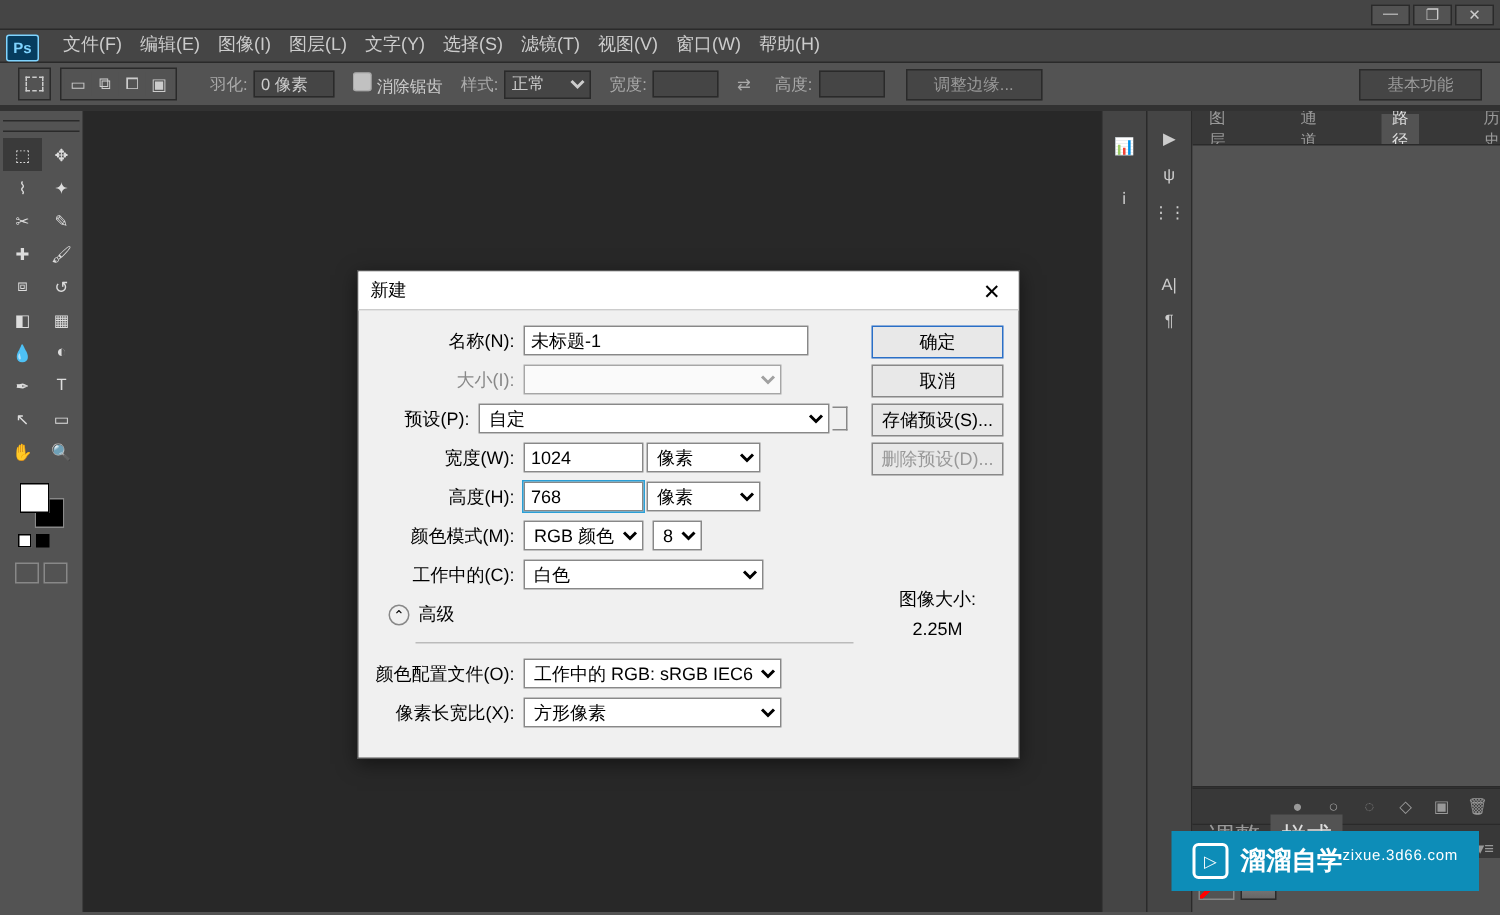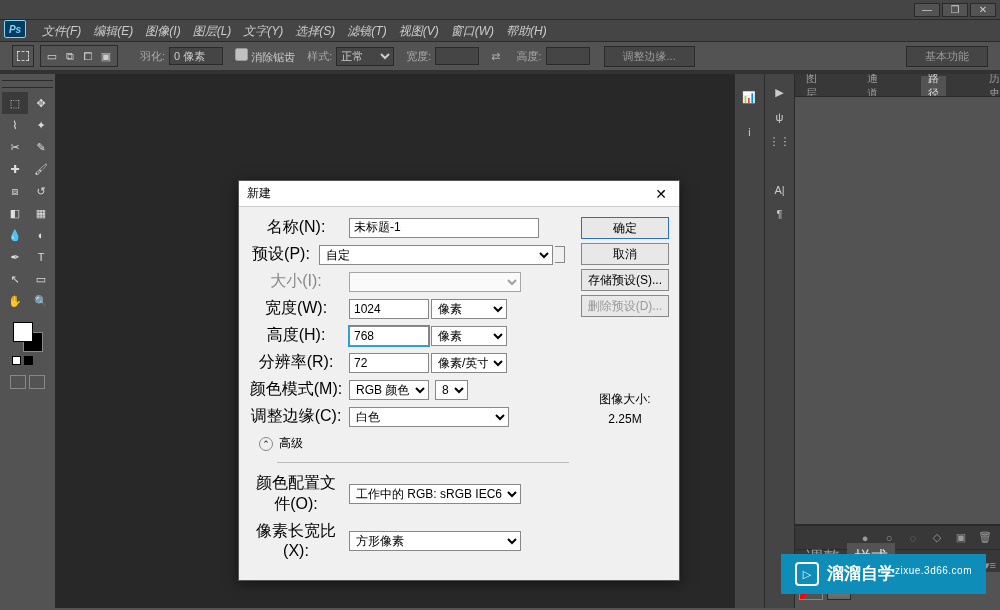--- a/index.html
+++ b/index.html
@@ -3,21 +3,21 @@
 <meta charset="utf-8">
 <style>
 * { box-sizing: border-box; margin: 0; padding: 0; font-family: "Microsoft YaHei", "SimSun", sans-serif; }
 body { width: 1000px; height: 610px; background: #535353; overflow: hidden; position: relative; color: #ccc; font-size: 11px; }
 
 
 .titlebar { height: 20px; background: #454545; display: flex; justify-content: flex-end; align-items: center; padding-right: 4px; border-bottom: 1px solid #2a2a2a; }
 .win-btn { width: 26px; height: 14px; background: #535353; margin-left: 2px; display: flex; align-items: center; justify-content: center; font-size: 10px; color: #ccc; border: 1px solid #2a2a2a; cursor: pointer; }
 
 
-.menubar { height: 22px; background: #454545; display: flex; align-items: flex-start; padding-left: 4px; border-bottom: 1px solid #2a2a2a; font-style: italic; }
+.menubar { height: 22px; background: #454545; display: flex; align-items: flex-end; padding-left: 4px; border-bottom: 1px solid #2a2a2a; }
 .menubar .ps-logo { width: 22px; height: 18px; background: #063c5e; color: #7fd4ff; display: flex; align-items: center; justify-content: center; font-size: 10px; font-weight: bold; border: 1px solid #7fd4ff; border-radius: 2px; margin-right: 10px; }
 .menubar .menu-item { padding: 3px 6px; color: #ccc; cursor: pointer; font-size: 12px; }
 
 
 .optionsbar { height: 32px; background: #535353; display: flex; align-items: center; padding: 0 12px; border-bottom: 4px solid #323232; }
 .optionsbar .tool-preset { width: 22px; height: 22px; border: 1px solid #2a2a2a; background: #535353; margin-right: 6px; display:flex; align-items:center; justify-content:center; }
 .optionsbar .dotted-rect { width: 12px; height: 10px; border: 1px dashed #ccc; }
 .optionsbar .sel-btns { display: flex; margin-right: 10px; border: 1px solid #2a2a2a; padding: 2px; background:#535353;}
 .optionsbar .sel-btn { width: 18px; height: 16px; display:flex; align-items:center; justify-content:center; background:#535353;}
 .optionsbar .olabel { color: #aaa; margin: 0 4px 0 12px; }
@@ -80,21 +80,21 @@
 .watermark .sm { font-size: 10px; letter-spacing:0.5px; }
 
 
 .dialog { position: absolute; left: 238px; top: 180px; width: 442px; background: #f0f0f0; border: 1px solid #555; box-shadow: 0 3px 12px rgba(0,0,0,0.5); color: #000; }
 .dialog .dlg-title { height: 26px; background: #fff; display: flex; align-items: center; padding: 0 8px; border-bottom: 1px solid #ccc; font-size: 12px; gap: 48px; }
 .dialog .dlg-title .close { margin-left: auto; cursor: pointer; font-size: 14px; padding: 0 4px; }
 .dialog .dlg-body { display: flex; padding: 10px 10px 14px 10px; }
 .dialog .form-col { flex: 1; }
 .dialog .btn-col { width: 94px; display: flex; flex-direction: column; align-items: center; gap: 4px; padding-left: 6px;}
 .dialog .frow { display: flex; align-items: center; margin-bottom: 6px; }
-.dialog .flabel { width: 100px; text-align: center; padding-right: 6px; font-size: 16px; }
+.dialog .flabel { width: 100px; text-align: right; padding-right: 6px; font-size: 12px; }
 .dialog .flabel.dim { color:#888;}
 .dialog input[type=text] { border: 1px solid #888; padding: 2px 4px; font-size: 12px; height: 20px; }
 .dialog select { border: 1px solid #888; padding: 1px 2px; font-size: 12px; height: 20px; background:#fff;}
 .dialog .name-input { width: 190px; }
 .dialog .preset-select { width: 204px; }
 .dialog .num-input { width: 80px; }
 .dialog .unit-select { width: 76px; margin-left: 2px; }
 .dialog .dbtn { width: 88px; height: 22px; border: 1px solid #888; background: #e8e8e8; font-size: 12px; cursor: pointer; }
 .dialog .dbtn.primary { border: 1.5px solid #2a6fc7; }
 .dialog .dbtn.disabled { color:#999; }
@@ -291,50 +291,45 @@
     <span>新建</span>
     <span class="close">✕</span>
   </div>
   <div class="dlg-body">
     <div class="form-col">
       <div class="frow">
         <div class="flabel">名称(N):</div>
         <input type="text" class="name-input" value="未标题-1" style="">
       </div>
       <div class="frow">
+        <div class="flabel dim">大小(I):</div>
+        <select style="width:172px" disabled=""><option></option></select>
+      </div>
+      <div class="frow">
         <div class="flabel" style="width:70px">预设(P):</div>
         <select class="preset-select" style="width:234px"><option>自定</option></select>
         <div class="bracket"></div>
-      </div>
-      <div class="frow">
-        <div class="flabel dim">大小(I):</div>
-        <select style="width:172px" disabled=""><option></option></select>
       </div>
       <div class="frow">
         <div class="flabel">宽度(W):</div>
         <input type="text" class="num-input" value="1024" style="">
         <select class="unit-select"><option>像素</option></select>
       </div>
       <div class="frow highlight">
         <div class="flabel">高度(H):</div>
         <input type="text" class="num-input" value="768" style="">
         <select class="unit-select"><option>像素</option></select>
       </div>
       <div class="frow">
-        <div class="flabel">分辨率(R):</div>
-        <input type="text" class="num-input" value="72" style="">
-        <select class="unit-select"><option>像素/英寸</option></select>
-      </div>
-      <div class="frow">
         <div class="flabel">颜色模式(M):</div>
         <select style="width:80px"><option>RGB 颜色</option></select>
         <select style="width:33px;margin-left:6px"><option>8 位</option></select>
       </div>
       <div class="frow">
-        <div class="flabel">调整边缘(C):</div>
+        <div class="flabel">工作中的(C):</div>
         <select style="width:160px"><option>白色</option></select>
       </div>
       <div class="advanced">
         <span class="caret">⌃</span>
         <span>高级</span>
       </div>
       <hr class="divider">
       <div class="frow">
         <div class="flabel">颜色配置文件(O):</div>
         <select style="width:172px"><option>工作中的 RGB: sRGB IEC6196...</option></select>

